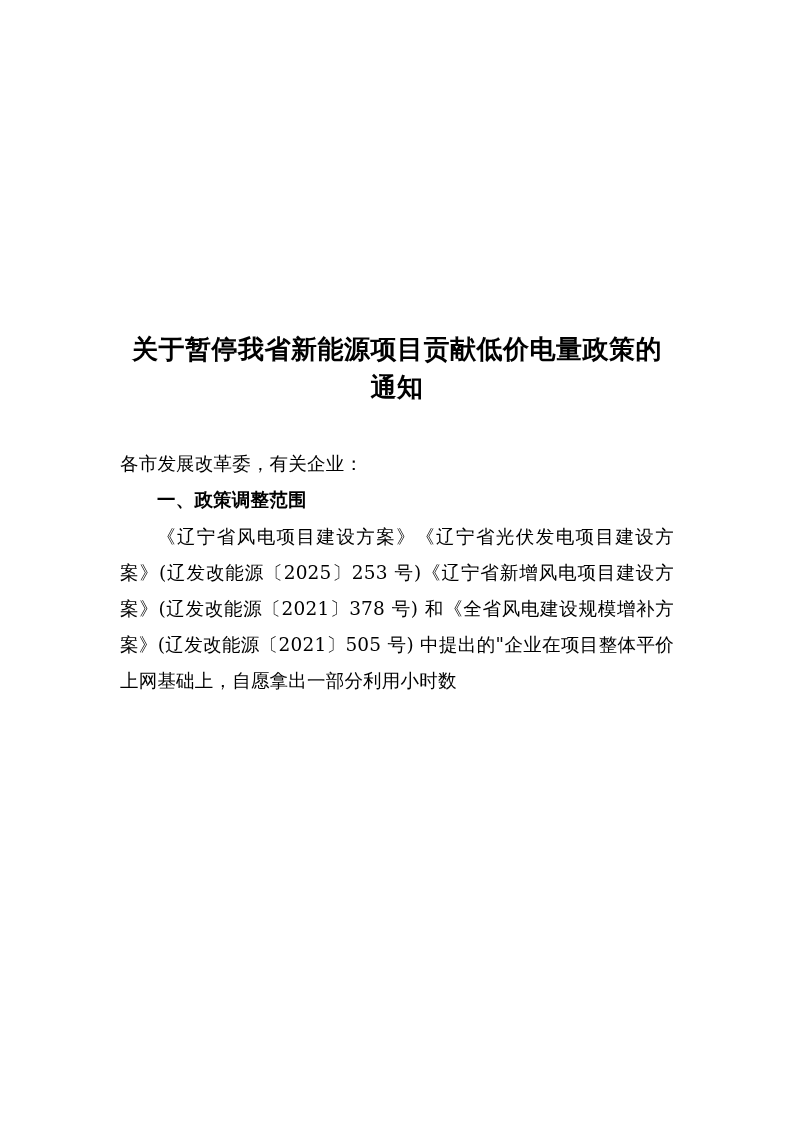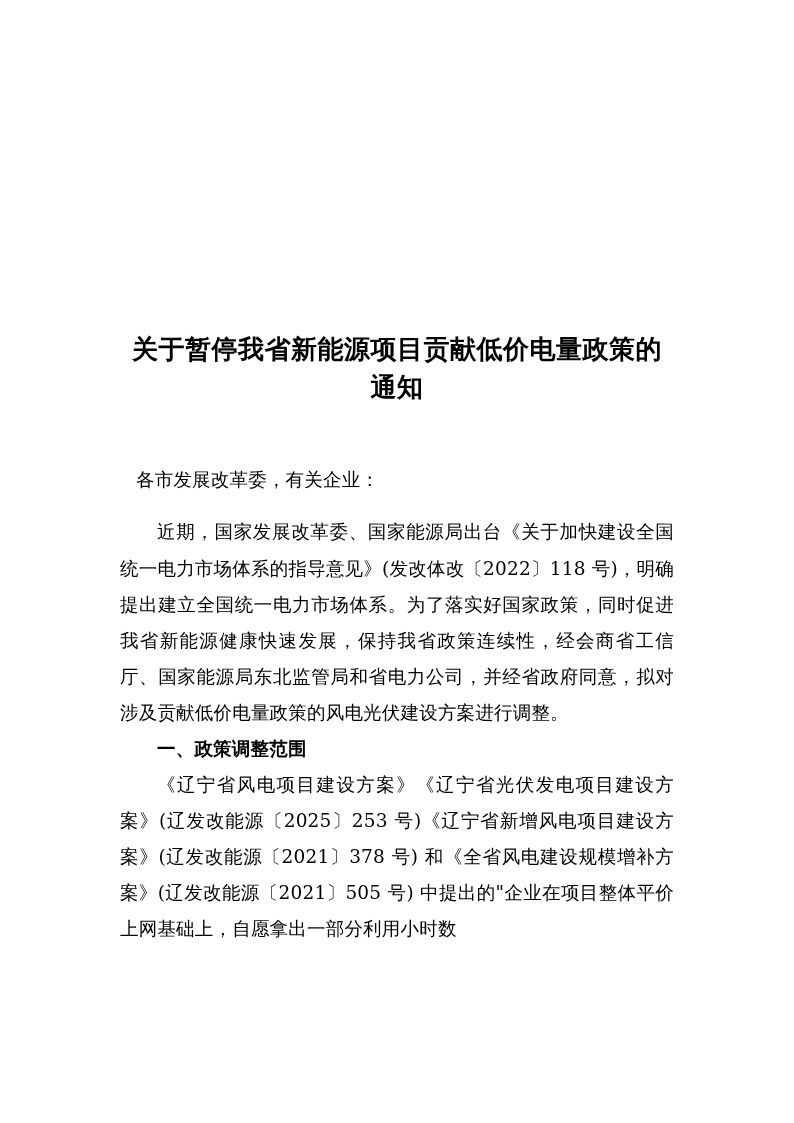--- a/index.html
+++ b/index.html
@@ -28,21 +28,21 @@
     margin: 0;
     padding-top: 330px;
     font-size: 26px;
     font-weight: bold;
     line-height: 1.45;
     text-align: center;
     letter-spacing: 0.5px;
     font-family: "DejaVu Serif", "Liberation Serif", serif;
   }
   .salutation {
-    margin: 16px;
+    margin: 0;
     padding-top: 40px;
     font-size: 18.5px;
     line-height: 1.95;
     text-align: justify;
     letter-spacing: 0.2px;
   }
   .body-para {
     margin: 0;
     font-size: 18.5px;
     line-height: 1.95;
@@ -62,19 +62,18 @@
 </style>
 </head>
 <body>
 
 <div class="page">
 
   <h1 class="doc-title">关于暂停我省新能源项目贡献低价电量政策的通知</h1>
 
   <p class="salutation">各市发展改革委，有关企业：</p>
 
-  <p class="body-para">近期，国家发展改革委、国家能源局出台《关于加快建设全国统一电力市场体系的指导意见》(发改体改〔2022〕118 号)，明确提出建立全国统一电力市场体系。为了落实好国家政策，同时促进我省新能源健康快速发展，保持我省政策连续性，经会商省工信厅、国家能源局东北监管局和省电力公司，并经省政府同意，拟对涉及贡献低价电量政策的风电光伏建设方案进行调整。</p>
 
   <p class="section-heading">一、政策调整范围</p>
 
   <p class="body-para">《辽宁省风电项目建设方案》《辽宁省光伏发电项目建设方案》(辽发改能源〔2025〕253 号)《辽宁省新增风电项目建设方案》(辽发改能源〔2021〕378 号) 和《全省风电建设规模增补方案》(辽发改能源〔2021〕505 号) 中提出的"企业在项目整体平价上网基础上，自愿拿出一部分利用小时数</p>
 
 </div>
 
 </body></html>

